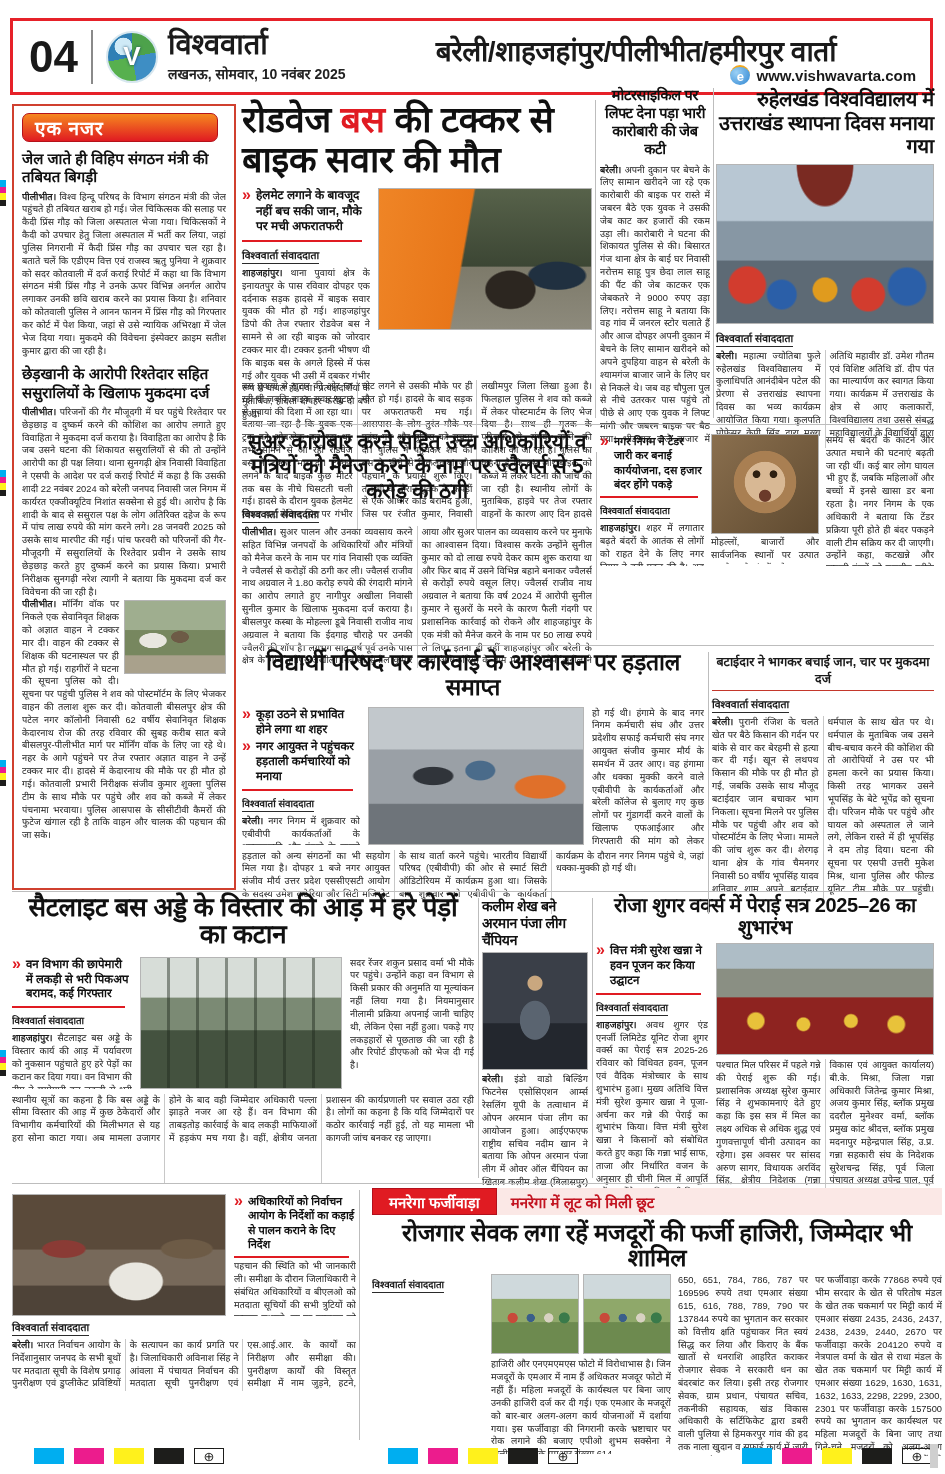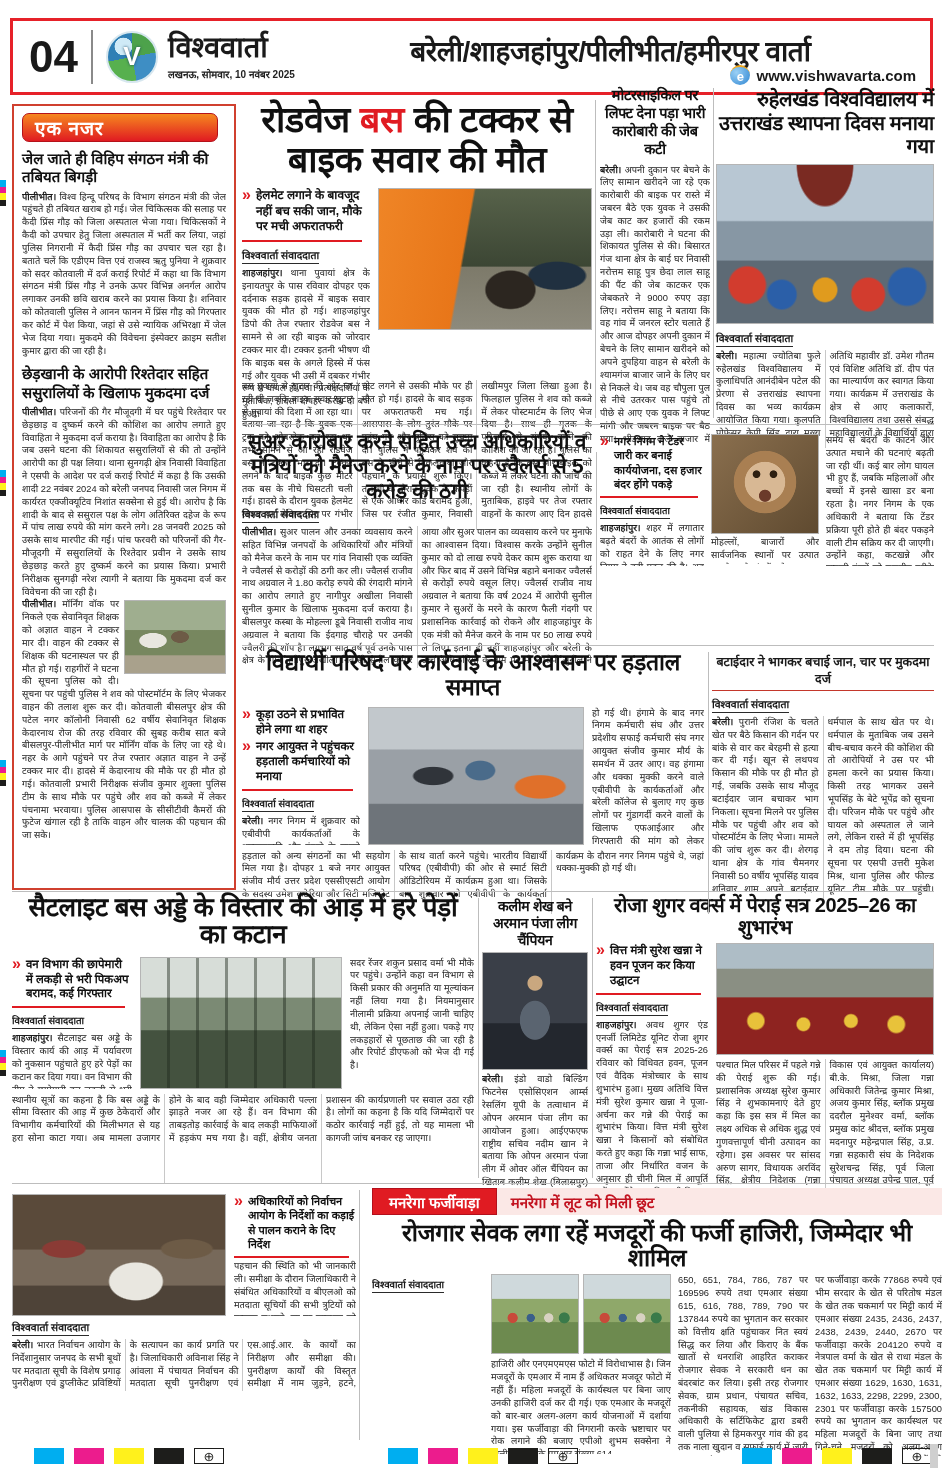--- a/index.html
+++ b/index.html
@@ -20,21 +20,21 @@
   .vr{position:absolute;width:1px;background:#bdbdbd}
   .hrz{position:absolute;height:1px;background:#bdbdbd}
   
   #hdr{left:10px;top:18px;width:923px;height:77px;border:3px solid #e62129;display:flex;align-items:center}
   #hdr .pgnum{font-size:44px;font-weight:800;padding:0 13px 0 16px;line-height:1}
   #hdr .vline{width:2px;height:54px;background:#8a8a8a}
   #hdr .logo{width:52px;height:52px;border-radius:50%;margin:0 10px 0 13px;flex:0 0 auto;
     background:radial-gradient(circle at 32% 28%,#cfeaf7 0 18%,transparent 19%),conic-gradient(#4da24b 0 22%,#3e8ec4 0 47%,#57b04e 0 72%,#2f7fb5 0);
     display:flex;align-items:center;justify-content:center;color:#fff;font-weight:800;font-size:26px;text-shadow:0 0 3px #14415e;border:2px solid #d7e7ef}
   #hdr .mast .t{font-size:29px;font-weight:800;line-height:1}
-  #hdr .mast .d{font-size:10px;font-weight:700;margin-top:5px;color:#222}
+  #hdr .mast .d{font-size:14px;font-weight:700;margin-top:5px;color:#222}
   #hdr .region{flex:1;text-align:center;font-size:28px;font-weight:800;margin:-14px 10px 0 6px;letter-spacing:-.5px}
   #hdr .site{position:absolute;right:14px;bottom:7px;display:flex;align-items:center;gap:6px;font-size:15px;font-weight:800}
   #hdr .eicon{width:20px;height:20px;border-radius:50%;background:radial-gradient(circle at 32% 30%,#9ad0f5,#2f86d2);color:#fff;
     display:flex;align-items:center;justify-content:center;font-size:13px;font-weight:800;border-top:2px solid #f2a71b}
   
   #onelook{left:12px;top:104px;width:224px;height:786px;border:2px solid #d0402f;padding:7px 8px;overflow:hidden}
   #onelook .badge{width:196px;height:29px;border-radius:7px;border:1px solid #b5121a;background:linear-gradient(180deg,#f6881f,#e01b22);
     color:#fff;font-size:19px;font-weight:800;display:flex;align-items:center;padding-left:12px;letter-spacing:1px}
   .ol-h{font-size:15px;line-height:1.22;margin:8px 0 4px;font-weight:800;color:#111}
   
@@ -90,21 +90,21 @@
     <div class="jbody"><b>पीलीभीत।</b> <span>परिजनों की गैर मौजूदगी में घर पहुंचे रिश्तेदार पर छेड़छाड़ व दुष्कर्म करने की कोशिश का आरोप लगाते हुए विवाहिता ने मुकदमा दर्ज कराया है। विवाहिता का आरोप है कि जब उसने घटना की शिकायत ससुरालियों से की तो उन्होंने आरोपी का ही पक्ष लिया। थाना सुनगढ़ी क्षेत्र निवासी विवाहिता ने एसपी के आदेश पर दर्ज कराई रिपोर्ट में कहा है कि उसकी शादी 22 नवंबर 2024 को बरेली जनपद निवासी जल निगम में कार्यरत एक्जीक्यूटिव निशांत सक्सेना से हुई थी। आरोप है कि शादी के बाद से ससुराल पक्ष के लोग अतिरिक्त दहेज के रूप में पांच लाख रुपये की मांग करने लगे। 28 जनवरी 2025 को उसके साथ मारपीट की गई। पांच फरवरी को परिजनों की गैर-मौजूदगी में ससुरालियों के रिश्तेदार प्रवीन ने उसके साथ छेड़छाड़ करते हुए दुष्कर्म करने का प्रयास किया। प्रभारी निरीक्षक सुनगढ़ी नरेश त्यागी ने बताया कि मुकदमा दर्ज कर विवेचना की जा रही है।</span></div>
 
     <div class="jbody">
       <span class="ph ph-walk" style="float:right;width:102px;height:74px;margin:2px 0 3px 5px;display:block"></span>
       <b>पीलीभीत।</b> <span>मॉर्निंग वॉक पर निकले एक सेवानिवृत शिक्षक को अज्ञात वाहन ने टक्कर मार दी। वाहन की टक्कर से शिक्षक की घटनास्थल पर ही मौत हो गई। राहगीरों ने घटना की सूचना पुलिस को दी। सूचना पर पहुंची पुलिस ने शव को पोस्टमॉर्टम के लिए भेजकर वाहन की तलाश शुरू कर दी। कोतवाली बीसलपुर क्षेत्र की पटेल नगर कॉलोनी निवासी 62 वर्षीय सेवानिवृत शिक्षक केदारनाथ रोज की तरह रविवार की सुबह करीब सात बजे बीसलपुर-पीलीभीत मार्ग पर मॉर्निंग वॉक के लिए जा रहे थे। नहर के आगे पहुंचने पर तेज रफ्तार अज्ञात वाहन ने उन्हें टक्कर मार दी। हादसे में केदारनाथ की मौके पर ही मौत हो गई। कोतवाली प्रभारी निरीक्षक संजीव कुमार शुक्ला पुलिस टीम के साथ मौके पर पहुंचे और शव को कब्जे में लेकर पंचनामा भरवाया। पुलिस आसपास के सीसीटीवी कैमरों की फुटेज खंगाल रही है ताकि वाहन और चालक की पहचान की जा सके।</span>
     </div>
 
   </div>
 
   <div class="abs" style="left:242px;top:100px;width:350px;height:320px">
-    <h1 class="hl" style="font-size:36px;line-height:1.1;text-align:center"><span>रोडवेज </span><span class="red">बस</span><span> की टक्कर से</span><br><span>बाइक सवार की मौत</span></h1>
+    <h1 class="hl" style="font-size:36px;line-height:1.1;"><span>रोडवेज </span><span class="red">बस</span><span> की टक्कर से</span><br><span>बाइक सवार की मौत</span></h1>
     <div style="display:flex;gap:8px;margin-top:9px">
       <div style="width:128px">
         <div class="kick">
             <span class="qq">»</span>
             <span>हेलमेट लगाने के बावजूद नहीं बच सकी जान, मौके पर मची अफरातफरी</span>
           </div>
         <div class="redrule"></div>
         <div class="byline">विश्ववार्ता संवाददाता</div>
         <div class="jbody" style="height:188px"><b>शाहजहांपुर।</b> <span>थाना पुवायां क्षेत्र के इनायतपुर के पास रविवार दोपहर एक दर्दनाक सड़क हादसे में बाइक सवार युवक की मौत हो गई। शाहजहांपुर डिपो की तेज रफ्तार रोडवेज बस ने सामने से आ रही बाइक को जोरदार टक्कर मार दी। टक्कर इतनी भीषण थी कि बाइक बस के अगले हिस्से में फंस गई और युवक भी उसी में दबकर गंभीर रूप से घायल हो गया। प्रत्यक्षदर्शियों के मुताबिक, हादसा दोपहर करीब दो बजे हुआ।</span></div>
       </div>
@@ -190,21 +190,21 @@
         <div class="byline" style="font-size:9.8px">विश्ववार्ता संवाददाता</div>
         <div class="jbody"><b>शाहजहांपुर।</b> <span>सैटलाइट बस अड्डे के विस्तार कार्य की आड़ में पर्यावरण को नुकसान पहुंचाते हुए हरे पेड़ों का कटान कर दिया गया। वन विभाग की टीम ने छापेमारी कर लकड़ी से भरी पिकअप बरामद की और कई लोगों को गिरफ्तार किया।</span></div>
       </div>
       <div class="ph ph-trees" style="width:202px;height:132px"></div>
       <div class="jbody" style="flex:1;height:132px"><span>सदर रेंजर शकुन प्रसाद वर्मा भी मौके पर पहुंचे। उन्होंने कहा वन विभाग से किसी प्रकार की अनुमति या मूल्यांकन नहीं लिया गया है। नियमानुसार नीलामी प्रक्रिया अपनाई जानी चाहिए थी, लेकिन ऐसा नहीं हुआ। पकड़े गए लकड़हारों से पूछताछ की जा रही है और रिपोर्ट डीएफओ को भेज दी गई है।</span></div>
     </div>
     <div class="jbody cols3" style="margin-top:5px;height:90px"><span>स्थानीय सूत्रों का कहना है कि बस अड्डे के सीमा विस्तार की आड़ में कुछ ठेकेदारों और विभागीय कर्मचारियों की मिलीभगत से यह हरा सोना काटा गया। अब मामला उजागर होने के बाद वही जिम्मेदार अधिकारी पल्ला झाड़ते नजर आ रहे हैं। वन विभाग की ताबड़तोड़ कार्रवाई के बाद लकड़ी माफियाओं में हड़कंप मच गया है। वहीं, क्षेत्रीय जनता प्रशासन की कार्यप्रणाली पर सवाल उठा रही है। लोगों का कहना है कि यदि जिम्मेदारों पर कठोर कार्रवाई नहीं हुई, तो यह मामला भी कागजी जांच बनकर रह जाएगा।</span></div>
   </div>
 
   <div class="abs" style="left:482px;top:898px;width:106px;height:280px">
-    <h3 class="hl" style="font-size:14px;line-height:1.2;text-align:center">कलीम शेख बने अरमान पंजा लीग चैंपियन</h3>
+    <h3 class="hl" style="font-size:14px;line-height:1.2;text-align:left">कलीम शेख बने अरमान पंजा लीग चैंपियन</h3>
     <div class="ph ph-panja" style="width:100%;height:118px;margin:4px 0 3px"></div>
     <div class="jbody" style="height:118px"><b>बरेली।</b> <span>इंडो वाडो बिल्डिंग फिटनेस एसोसिएशन आर्म्स रेसलिंग यूपी के तत्वाधान में ओपन अरमान पंजा लीग का आयोजन हुआ। आईएफएफ राष्ट्रीय सचिव नदीम खान ने बताया कि ओपन अरमान पंजा लीग में ओवर ऑल चैंपियन का खिताब कलीम शेख (बिलासपुर) के नाम रहा। चैंपियन को मुख्य अतिथि निखिलेश्वर महाराज के द्वारा मेडल, सर्टिफिकेट, बिग ट्रॉफी एवं जिम फिटनेस साइकिल से नवाजा गया। प्रतियोगिता में संपूर्ण प्रदेश से लगभग 100 खिलाड़ियों ने भाग लिया।</span></div>
   </div>
 
   <div class="abs" style="left:596px;top:894px;width:338px;height:284px">
     <h2 class="hl" style="font-size:20px;line-height:1.1;text-align:center">रोजा शुगर वर्क्स में पेराई सत्र 2025–26 का शुभारंभ</h2>
     <div style="display:flex;gap:8px;margin-top:5px;height:248px">
       <div style="width:112px;overflow:hidden">
         <div class="kick" style="font-size:11.5px">
             <span class="qq">»</span>

